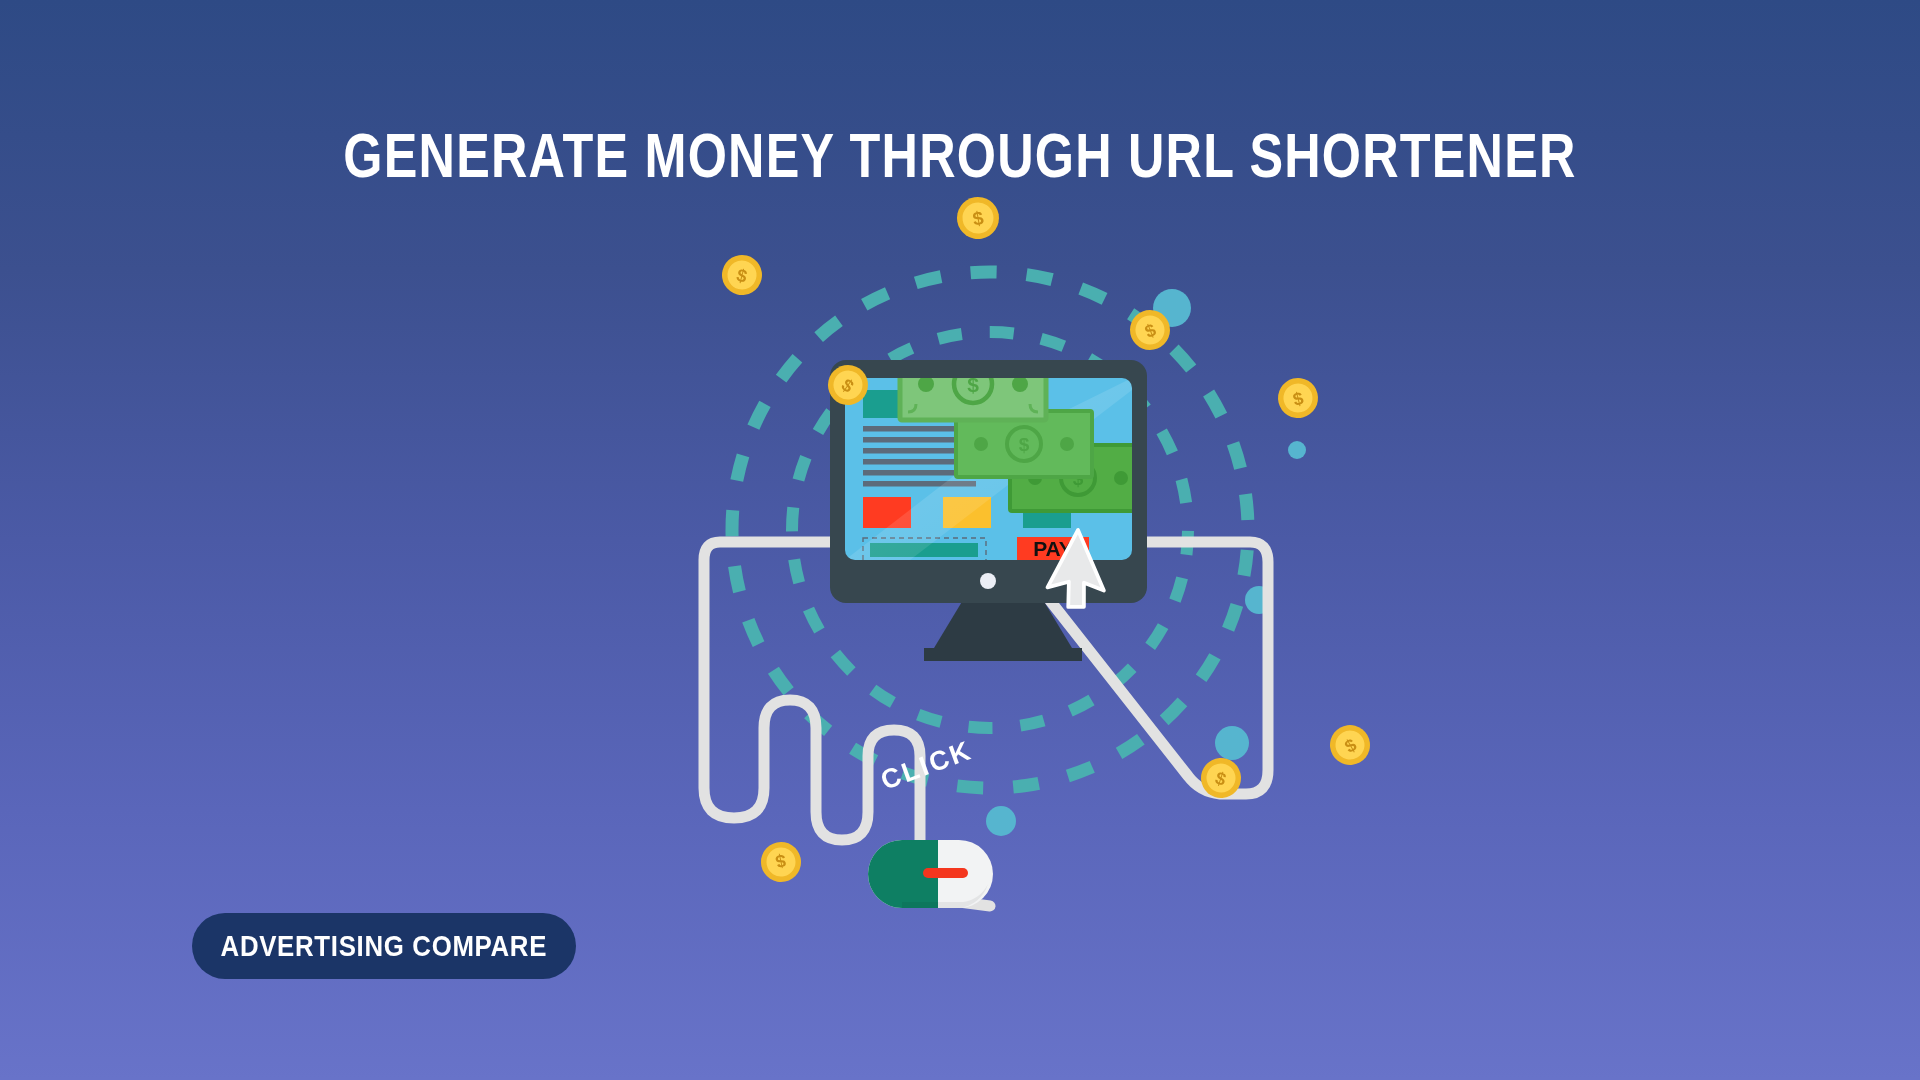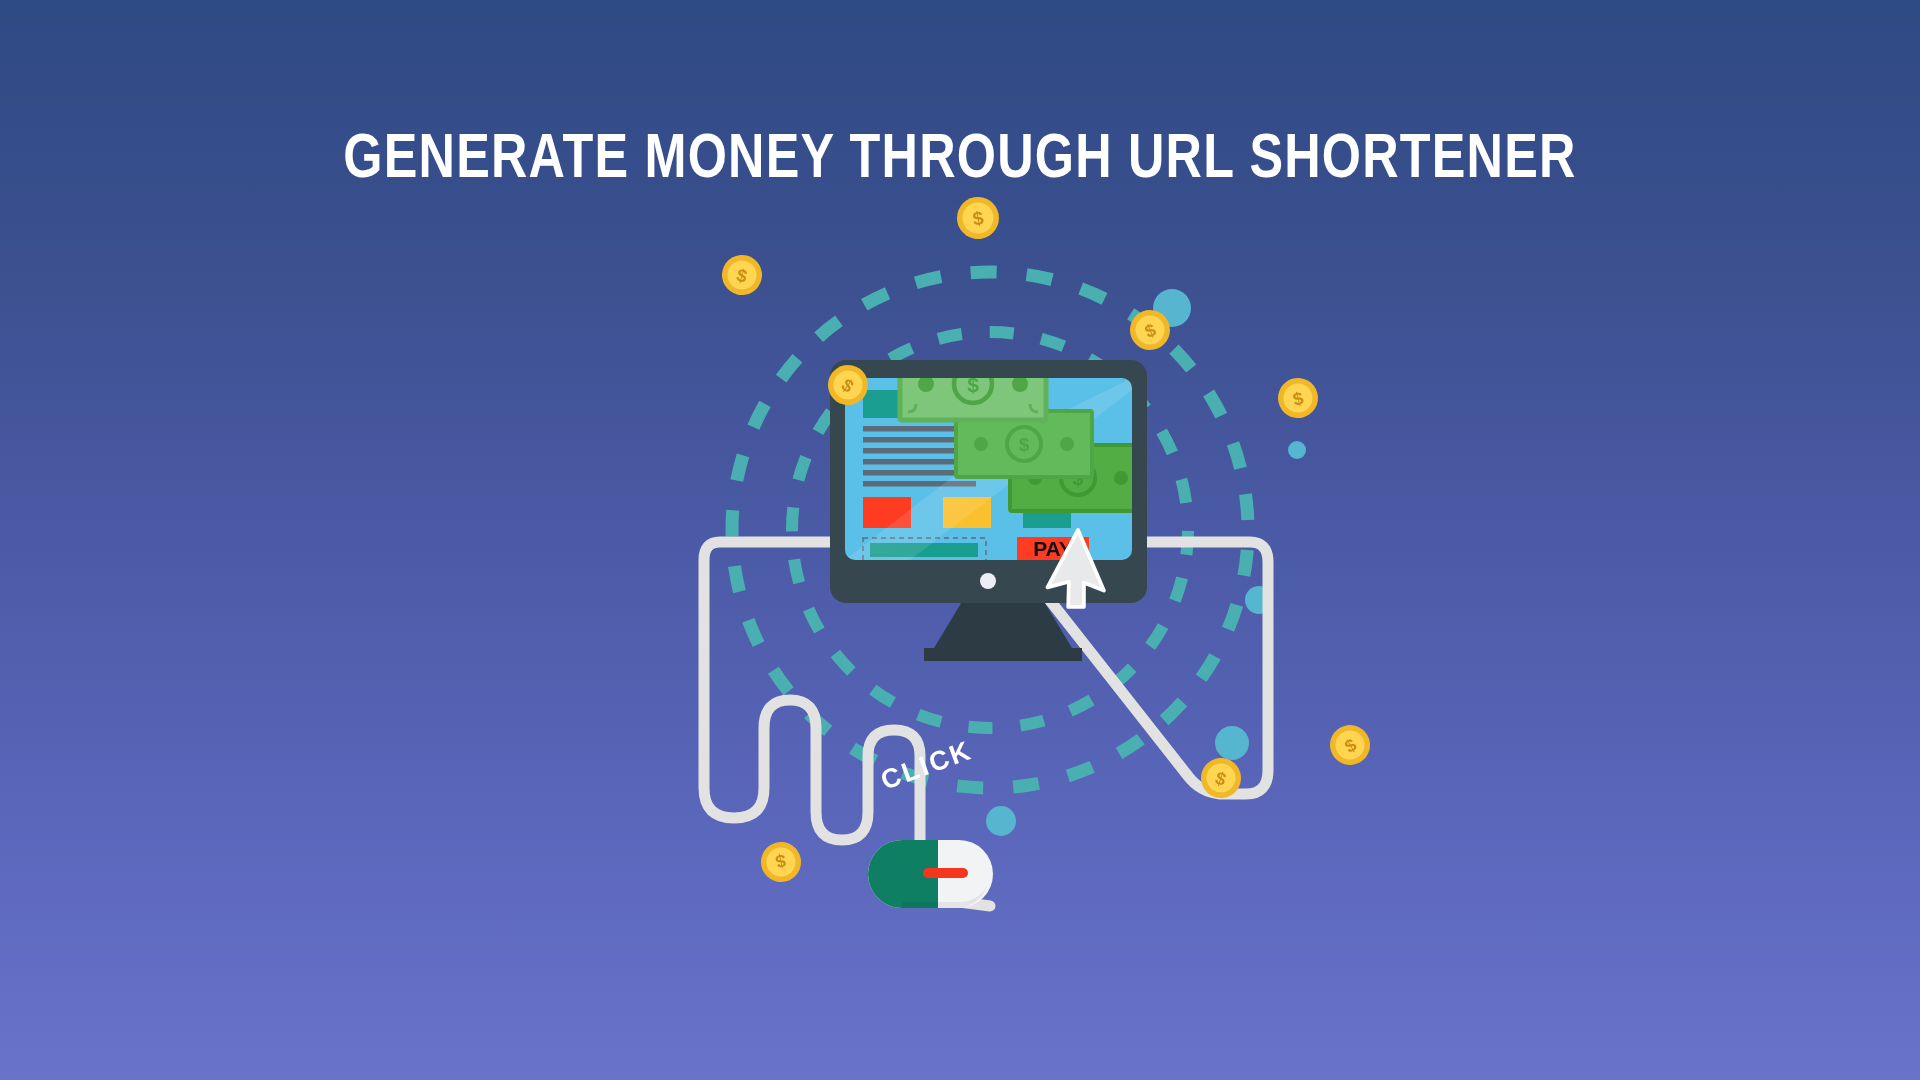--- a/index.html
+++ b/index.html
@@ -227,14 +227,17 @@
           <circle r="20" fill="#f0b828"></circle>
             <circle r="15.5" fill="#ffd552"></circle>
           <circle r="15.5" fill="none" stroke="#f0b828" stroke-width="2"></circle>
           <text y="7" font-family="'Liberation Sans',sans-serif" font-size="18" font-weight="bold" fill="#c98f14" text-anchor="middle">$</text>
         </g>
       </g>
 
     </svg>
   </div>
 
+  <div id="brand-badge">
+    <span>ADVERTISING COMPARE</span>
+  </div>
 
 </div>
 
 </body></html>

